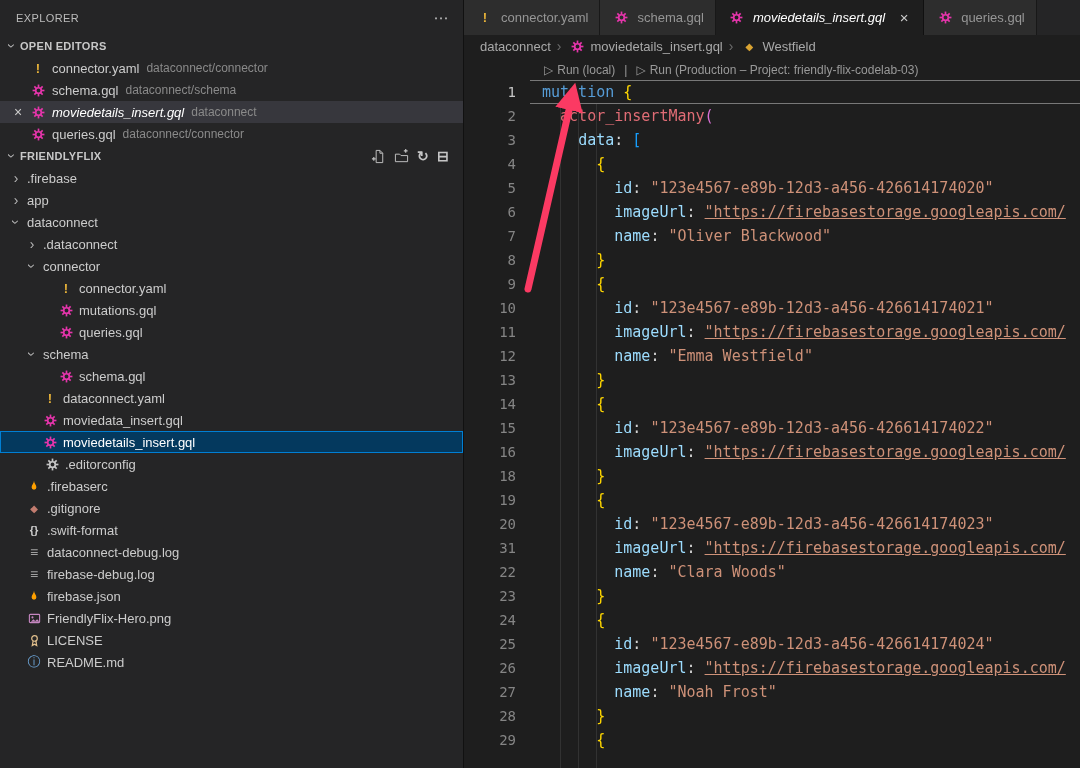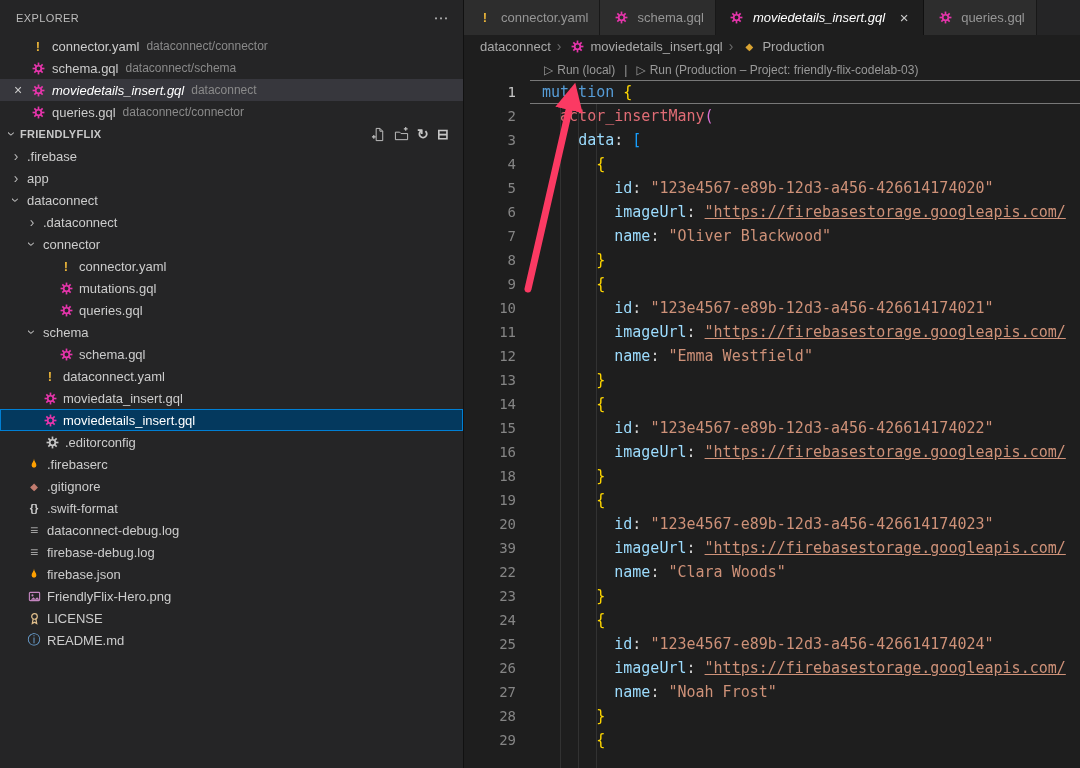--- a/index.html
+++ b/index.html
@@ -81,20 +81,24 @@
 </head>
 <body>
 
 <div class="sidebar" data-interactable="false">
   <div class="explorer-header" data-interactable="false">
     <span data-interactable="false">EXPLORER</span>
     <span class="flex-sp"></span>
     <span class="eh-more" data-interactable="true">⋯</span>
   </div>
 
+  <div class="section-header" data-interactable="true">
+    <span class="chev expanded" data-interactable="false">›</span>
+    <span data-interactable="false">OPEN EDITORS</span>
+  </div>
   <div id="open-editors" data-interactable="false">
       <div class="oe-row" data-interactable="true">
         <span class="oe-close" data-interactable="false"></span>
         <span class="ficon i-warn" data-interactable="false">!</span>
         <span class="oe-label" data-interactable="false">connector.yaml</span>
         <span class="oe-desc" data-interactable="false">dataconnect/connector</span>
       </div>
       <div class="oe-row" data-interactable="true">
         <span class="oe-close" data-interactable="false"></span>
         <span class="ficon" data-interactable="false">
@@ -451,21 +455,21 @@
             <line x1="7.0" y1="4.0" x2="7.0" y2="0.6"></line>
             <line x1="9.1" y1="4.9" x2="11.5" y2="2.5"></line>
             <circle cx="7" cy="7" r="3"></circle>
           </svg>
         </span>
         <span data-interactable="false">moviedetails_insert.gql</span>
       </span>
       <span class="bc-sep" data-interactable="false">›</span>
       <span class="bc-item" data-interactable="true">
         <span class="ficon i-symbol" data-interactable="false">◆</span>
-        <span data-interactable="false">Production</span>
+        <span data-interactable="false">Westfield</span>
       </span>
     </div>
 
   <div class="code-scroll" data-interactable="true">
     <div class="codelens" data-interactable="false">
       <span class="lens-link" data-interactable="true">
         <span data-interactable="false">▷</span>
         <span data-interactable="false">Run (local)</span>
       </span>
       <span data-interactable="false">|</span>
@@ -492,21 +496,21 @@
         <div class="code-line" data-interactable="true"><span class="ln" data-interactable="false">10</span><span class="ct" data-interactable="false"><span class="tk-pl">        </span><span class="tk-prop">id</span><span class="tk-pl">: </span><span class="tk-str">"123e4567-e89b-12d3-a456-426614174021"</span></span></div>
         <div class="code-line" data-interactable="true"><span class="ln" data-interactable="false">11</span><span class="ct" data-interactable="false"><span class="tk-pl">        </span><span class="tk-prop">imageUrl</span><span class="tk-pl">: </span><span class="tk-link">"https://firebasestorage.googleapis.com/</span></span></div>
         <div class="code-line" data-interactable="true"><span class="ln" data-interactable="false">12</span><span class="ct" data-interactable="false"><span class="tk-pl">        </span><span class="tk-prop">name</span><span class="tk-pl">: </span><span class="tk-str">"Emma Westfield"</span></span></div>
         <div class="code-line" data-interactable="true"><span class="ln" data-interactable="false">13</span><span class="ct" data-interactable="false"><span class="tk-pl">      </span><span class="tk-b1">}</span></span></div>
         <div class="code-line" data-interactable="true"><span class="ln" data-interactable="false">14</span><span class="ct" data-interactable="false"><span class="tk-pl">      </span><span class="tk-b1">{</span></span></div>
         <div class="code-line" data-interactable="true"><span class="ln" data-interactable="false">15</span><span class="ct" data-interactable="false"><span class="tk-pl">        </span><span class="tk-prop">id</span><span class="tk-pl">: </span><span class="tk-str">"123e4567-e89b-12d3-a456-426614174022"</span></span></div>
         <div class="code-line" data-interactable="true"><span class="ln" data-interactable="false">16</span><span class="ct" data-interactable="false"><span class="tk-pl">        </span><span class="tk-prop">imageUrl</span><span class="tk-pl">: </span><span class="tk-link">"https://firebasestorage.googleapis.com/</span></span></div>
         <div class="code-line" data-interactable="true"><span class="ln" data-interactable="false">18</span><span class="ct" data-interactable="false"><span class="tk-pl">      </span><span class="tk-b1">}</span></span></div>
         <div class="code-line" data-interactable="true"><span class="ln" data-interactable="false">19</span><span class="ct" data-interactable="false"><span class="tk-pl">      </span><span class="tk-b1">{</span></span></div>
         <div class="code-line" data-interactable="true"><span class="ln" data-interactable="false">20</span><span class="ct" data-interactable="false"><span class="tk-pl">        </span><span class="tk-prop">id</span><span class="tk-pl">: </span><span class="tk-str">"123e4567-e89b-12d3-a456-426614174023"</span></span></div>
-        <div class="code-line" data-interactable="true"><span class="ln" data-interactable="false">39</span><span class="ct" data-interactable="false"><span class="tk-pl">        </span><span class="tk-prop">imageUrl</span><span class="tk-pl">: </span><span class="tk-link">"https://firebasestorage.googleapis.com/</span></span></div>
+        <div class="code-line" data-interactable="true"><span class="ln" data-interactable="false">31</span><span class="ct" data-interactable="false"><span class="tk-pl">        </span><span class="tk-prop">imageUrl</span><span class="tk-pl">: </span><span class="tk-link">"https://firebasestorage.googleapis.com/</span></span></div>
         <div class="code-line" data-interactable="true"><span class="ln" data-interactable="false">22</span><span class="ct" data-interactable="false"><span class="tk-pl">        </span><span class="tk-prop">name</span><span class="tk-pl">: </span><span class="tk-str">"Clara Woods"</span></span></div>
         <div class="code-line" data-interactable="true"><span class="ln" data-interactable="false">23</span><span class="ct" data-interactable="false"><span class="tk-pl">      </span><span class="tk-b1">}</span></span></div>
         <div class="code-line" data-interactable="true"><span class="ln" data-interactable="false">24</span><span class="ct" data-interactable="false"><span class="tk-pl">      </span><span class="tk-b1">{</span></span></div>
         <div class="code-line" data-interactable="true"><span class="ln" data-interactable="false">25</span><span class="ct" data-interactable="false"><span class="tk-pl">        </span><span class="tk-prop">id</span><span class="tk-pl">: </span><span class="tk-str">"123e4567-e89b-12d3-a456-426614174024"</span></span></div>
         <div class="code-line" data-interactable="true"><span class="ln" data-interactable="false">26</span><span class="ct" data-interactable="false"><span class="tk-pl">        </span><span class="tk-prop">imageUrl</span><span class="tk-pl">: </span><span class="tk-link">"https://firebasestorage.googleapis.com/</span></span></div>
         <div class="code-line" data-interactable="true"><span class="ln" data-interactable="false">27</span><span class="ct" data-interactable="false"><span class="tk-pl">        </span><span class="tk-prop">name</span><span class="tk-pl">: </span><span class="tk-str">"Noah Frost"</span></span></div>
         <div class="code-line" data-interactable="true"><span class="ln" data-interactable="false">28</span><span class="ct" data-interactable="false"><span class="tk-pl">      </span><span class="tk-b1">}</span></span></div>
         <div class="code-line" data-interactable="true"><span class="ln" data-interactable="false">29</span><span class="ct" data-interactable="false"><span class="tk-pl">      </span><span class="tk-b1">{</span></span></div>
       </div>
   </div>

